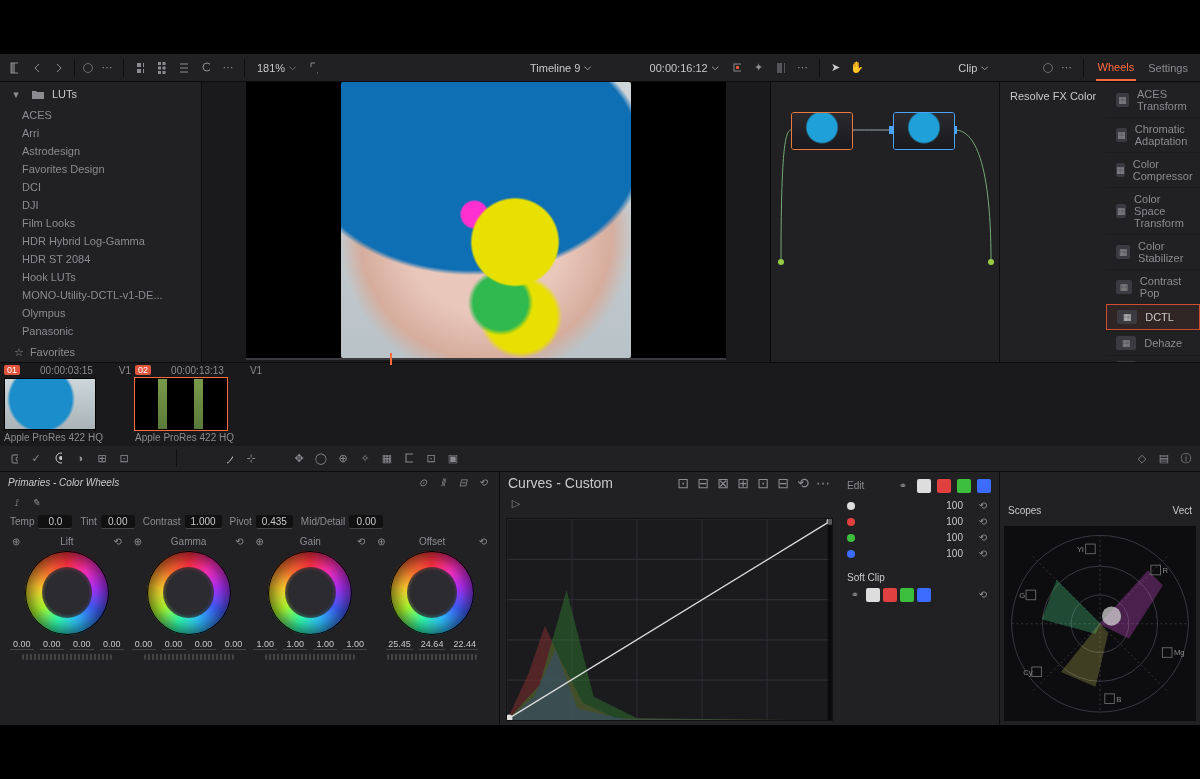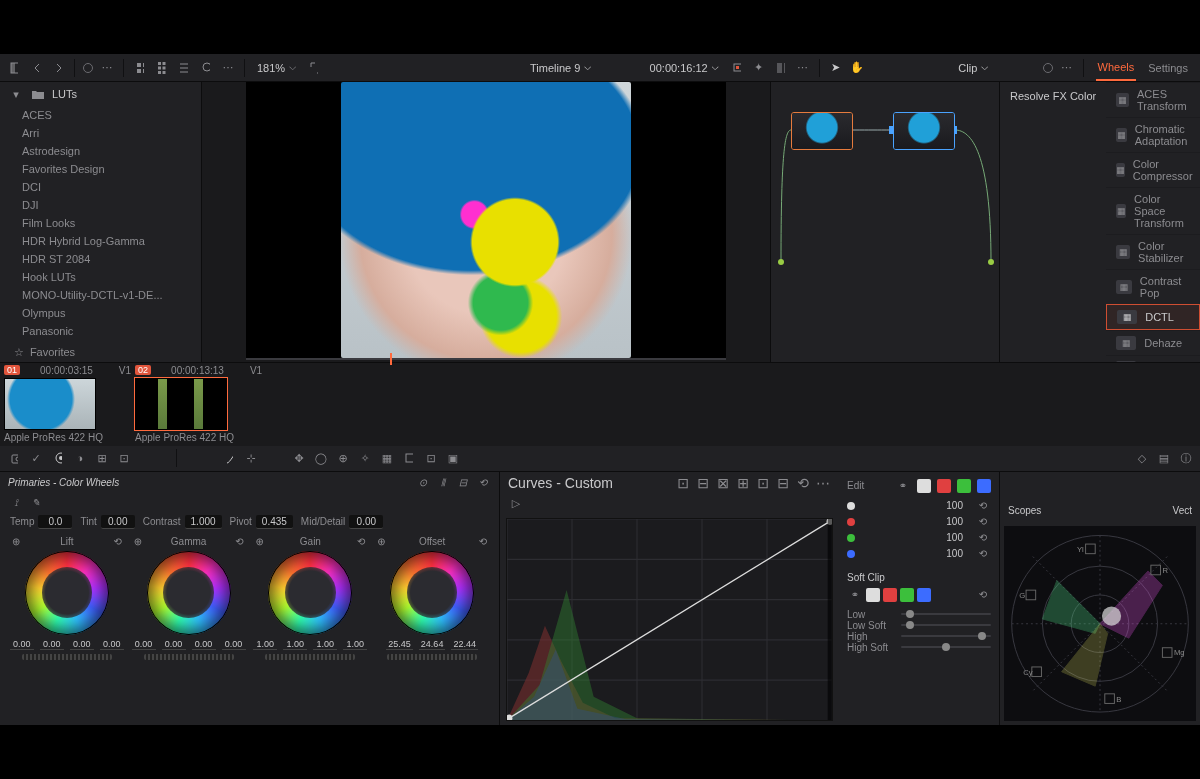--- a/index.html
+++ b/index.html
@@ -653,46 +653,20 @@
           <div class="sc-head">Soft Clip</div>
           <div class="chips" style="margin-bottom:2px;">
             <span class="tic">⚭</span>
             <span class="chip y"></span>
             <span class="chip r"></span>
             <span class="chip g"></span>
             <span class="chip b"></span>
             <span style="flex:1"></span>
             <span class="tic">⟲</span>
           </div>
-          <div id="sc-rows">
-              <div class="sc-row">
-                <span style="width:48px">Low</span>
-                <div class="sc-track">
-                  <div class="sc-thumb" style="left:5%"></div>
-                </div>
-              </div>
-              <div class="sc-row">
-                <span style="width:48px">Low Soft</span>
-                <div class="sc-track">
-                  <div class="sc-thumb" style="left:5%"></div>
-                </div>
-              </div>
-              <div class="sc-row">
-                <span style="width:48px">High</span>
-                <div class="sc-track">
-                  <div class="sc-thumb" style="left:85%"></div>
-                </div>
-              </div>
-              <div class="sc-row">
-                <span style="width:48px">High Soft</span>
-                <div class="sc-track">
-                  <div class="sc-thumb" style="left:45%"></div>
-                </div>
-              </div>
-            </div>
         </div>
       </div>
 
       <div class="scopes">
         <div class="sc-hd">
           <span>Scopes</span>
           <span>Vect</span>
         </div>
         <div class="vscope">
           <svg viewBox="0 0 200 200" width="100%" height="100%">

